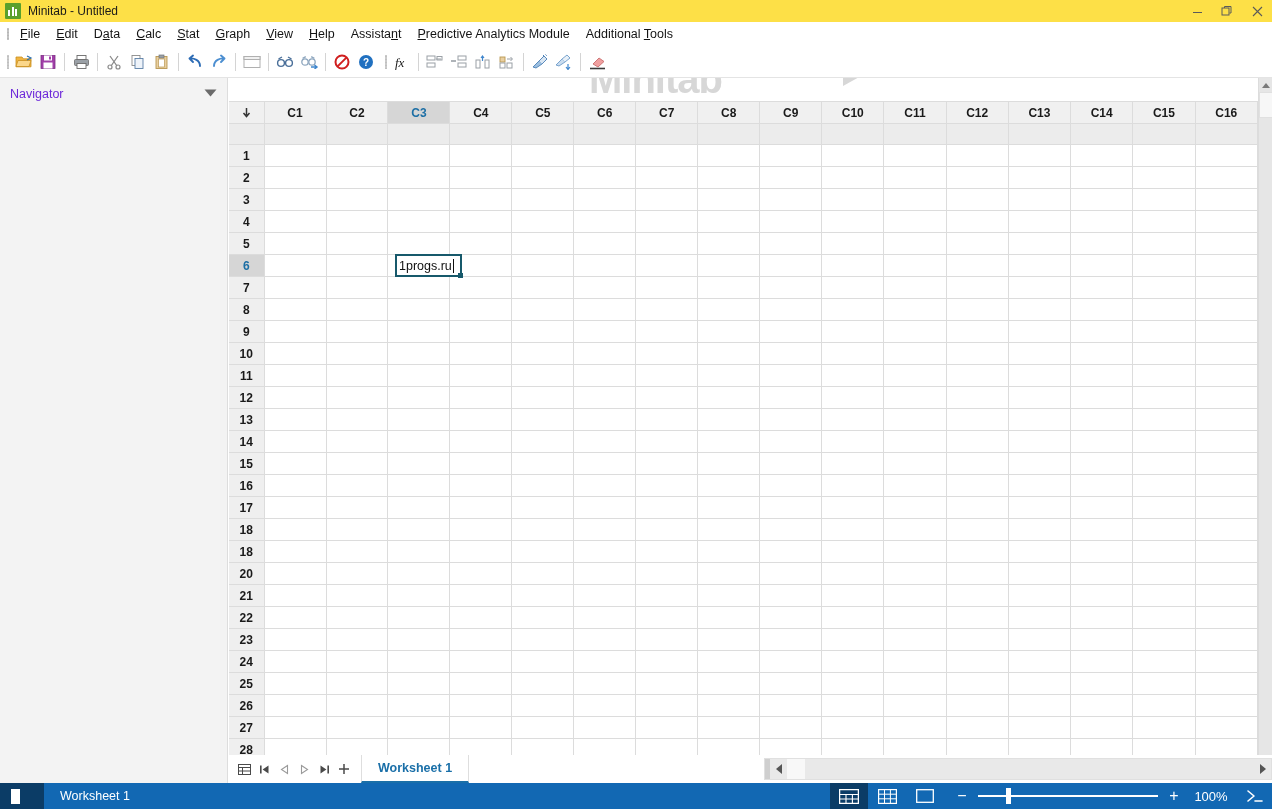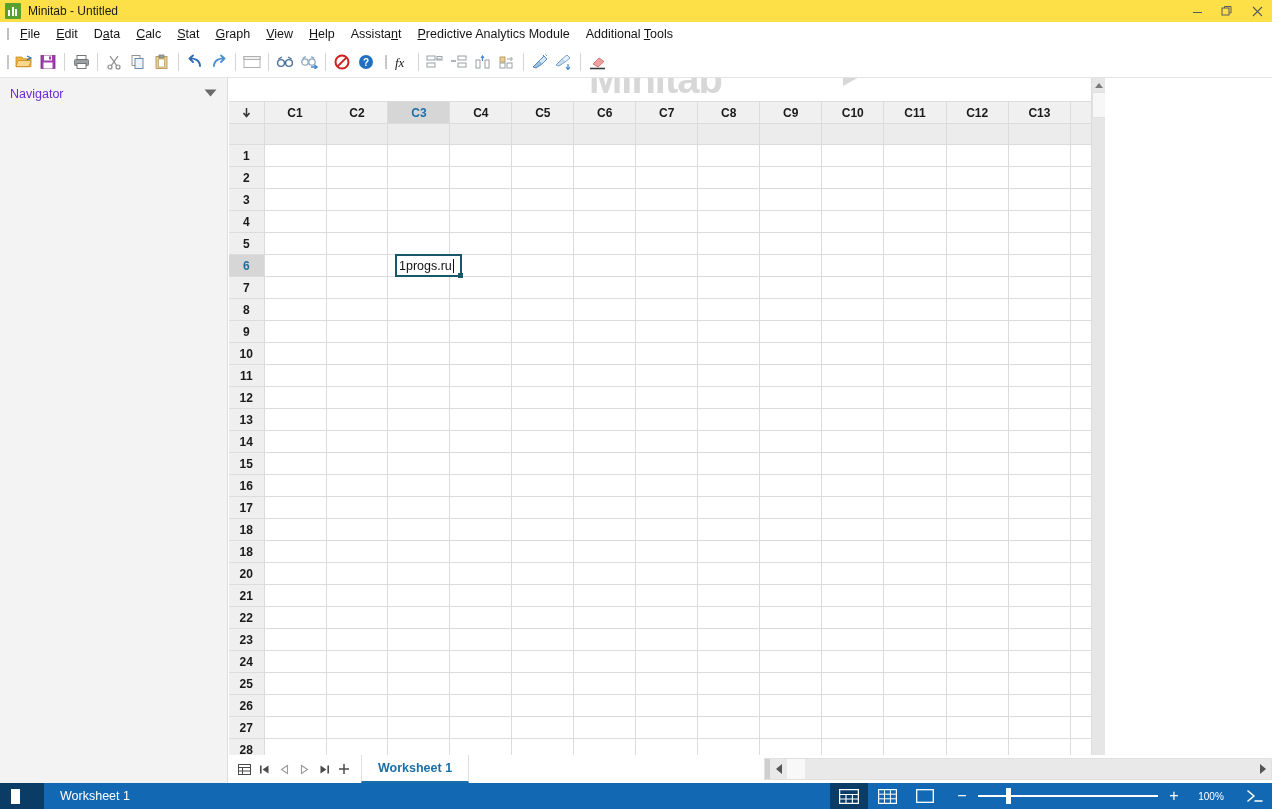--- a/index.html
+++ b/index.html
@@ -76,21 +76,21 @@
     background: #f3f3f3; border-right: 1px solid #dddddd;
   }
   .nav-header {
     height: 32px; display: flex; align-items: center; padding: 0 10px;
   }
   .nav-title { font-size: 12.5px; color: #6d28d9; }
   .nav-caret { margin-left: auto; color: #6b6b6b; font-size: 9px; line-height: 1; }
 
   
   .ws {
-    position: absolute; top: 78px; left: 229px; width: 876px; height: 705px;
+    position: absolute; top: 78px; left: 229px; width: 1043px; height: 705px;
     background: #ffffff; overflow: hidden;
   }
   .ws-watermark {
     position: absolute; top: -22px; left: 360px; width: 330px; height: 46px;
     overflow: hidden; pointer-events: none;
   }
   .ws-watermark .wm-text {
     font-size: 40px; font-weight: bold; color: #d7d7d7; letter-spacing: -1px;
     font-family: "Liberation Sans", sans-serif; line-height: 46px;
   }
@@ -206,21 +206,21 @@
   }
   .sb-vbtn.active { background: #0b3c66; }
   .zoom-group { display: flex; align-items: center; margin-left: 8px; }
   .zoom-sign { font-size: 16px; width: 20px; text-align: center; color: #ffffff; line-height: 1; }
   .zoom-track {
     width: 180px; height: 2px; background: #ffffff; position: relative; margin: 0 6px;
   }
   .zoom-thumb {
     position: absolute; left: 28px; top: -7px; width: 5px; height: 16px; background: #ffffff;
   }
-  .zoom-pct { font-size: 10px; width: 54px; text-align: center; }
+  .zoom-pct { font-size: 13px; width: 54px; text-align: center; }
   .sb-cmd { width: 34px; height: 26px; display: flex; align-items: center; justify-content: center; font-size: 13px; }
 </style>
 </head>
 <body>
 
 <div id="app">
 
   <div class="titlebar">
     <div class="app-icon">
         <i></i>

